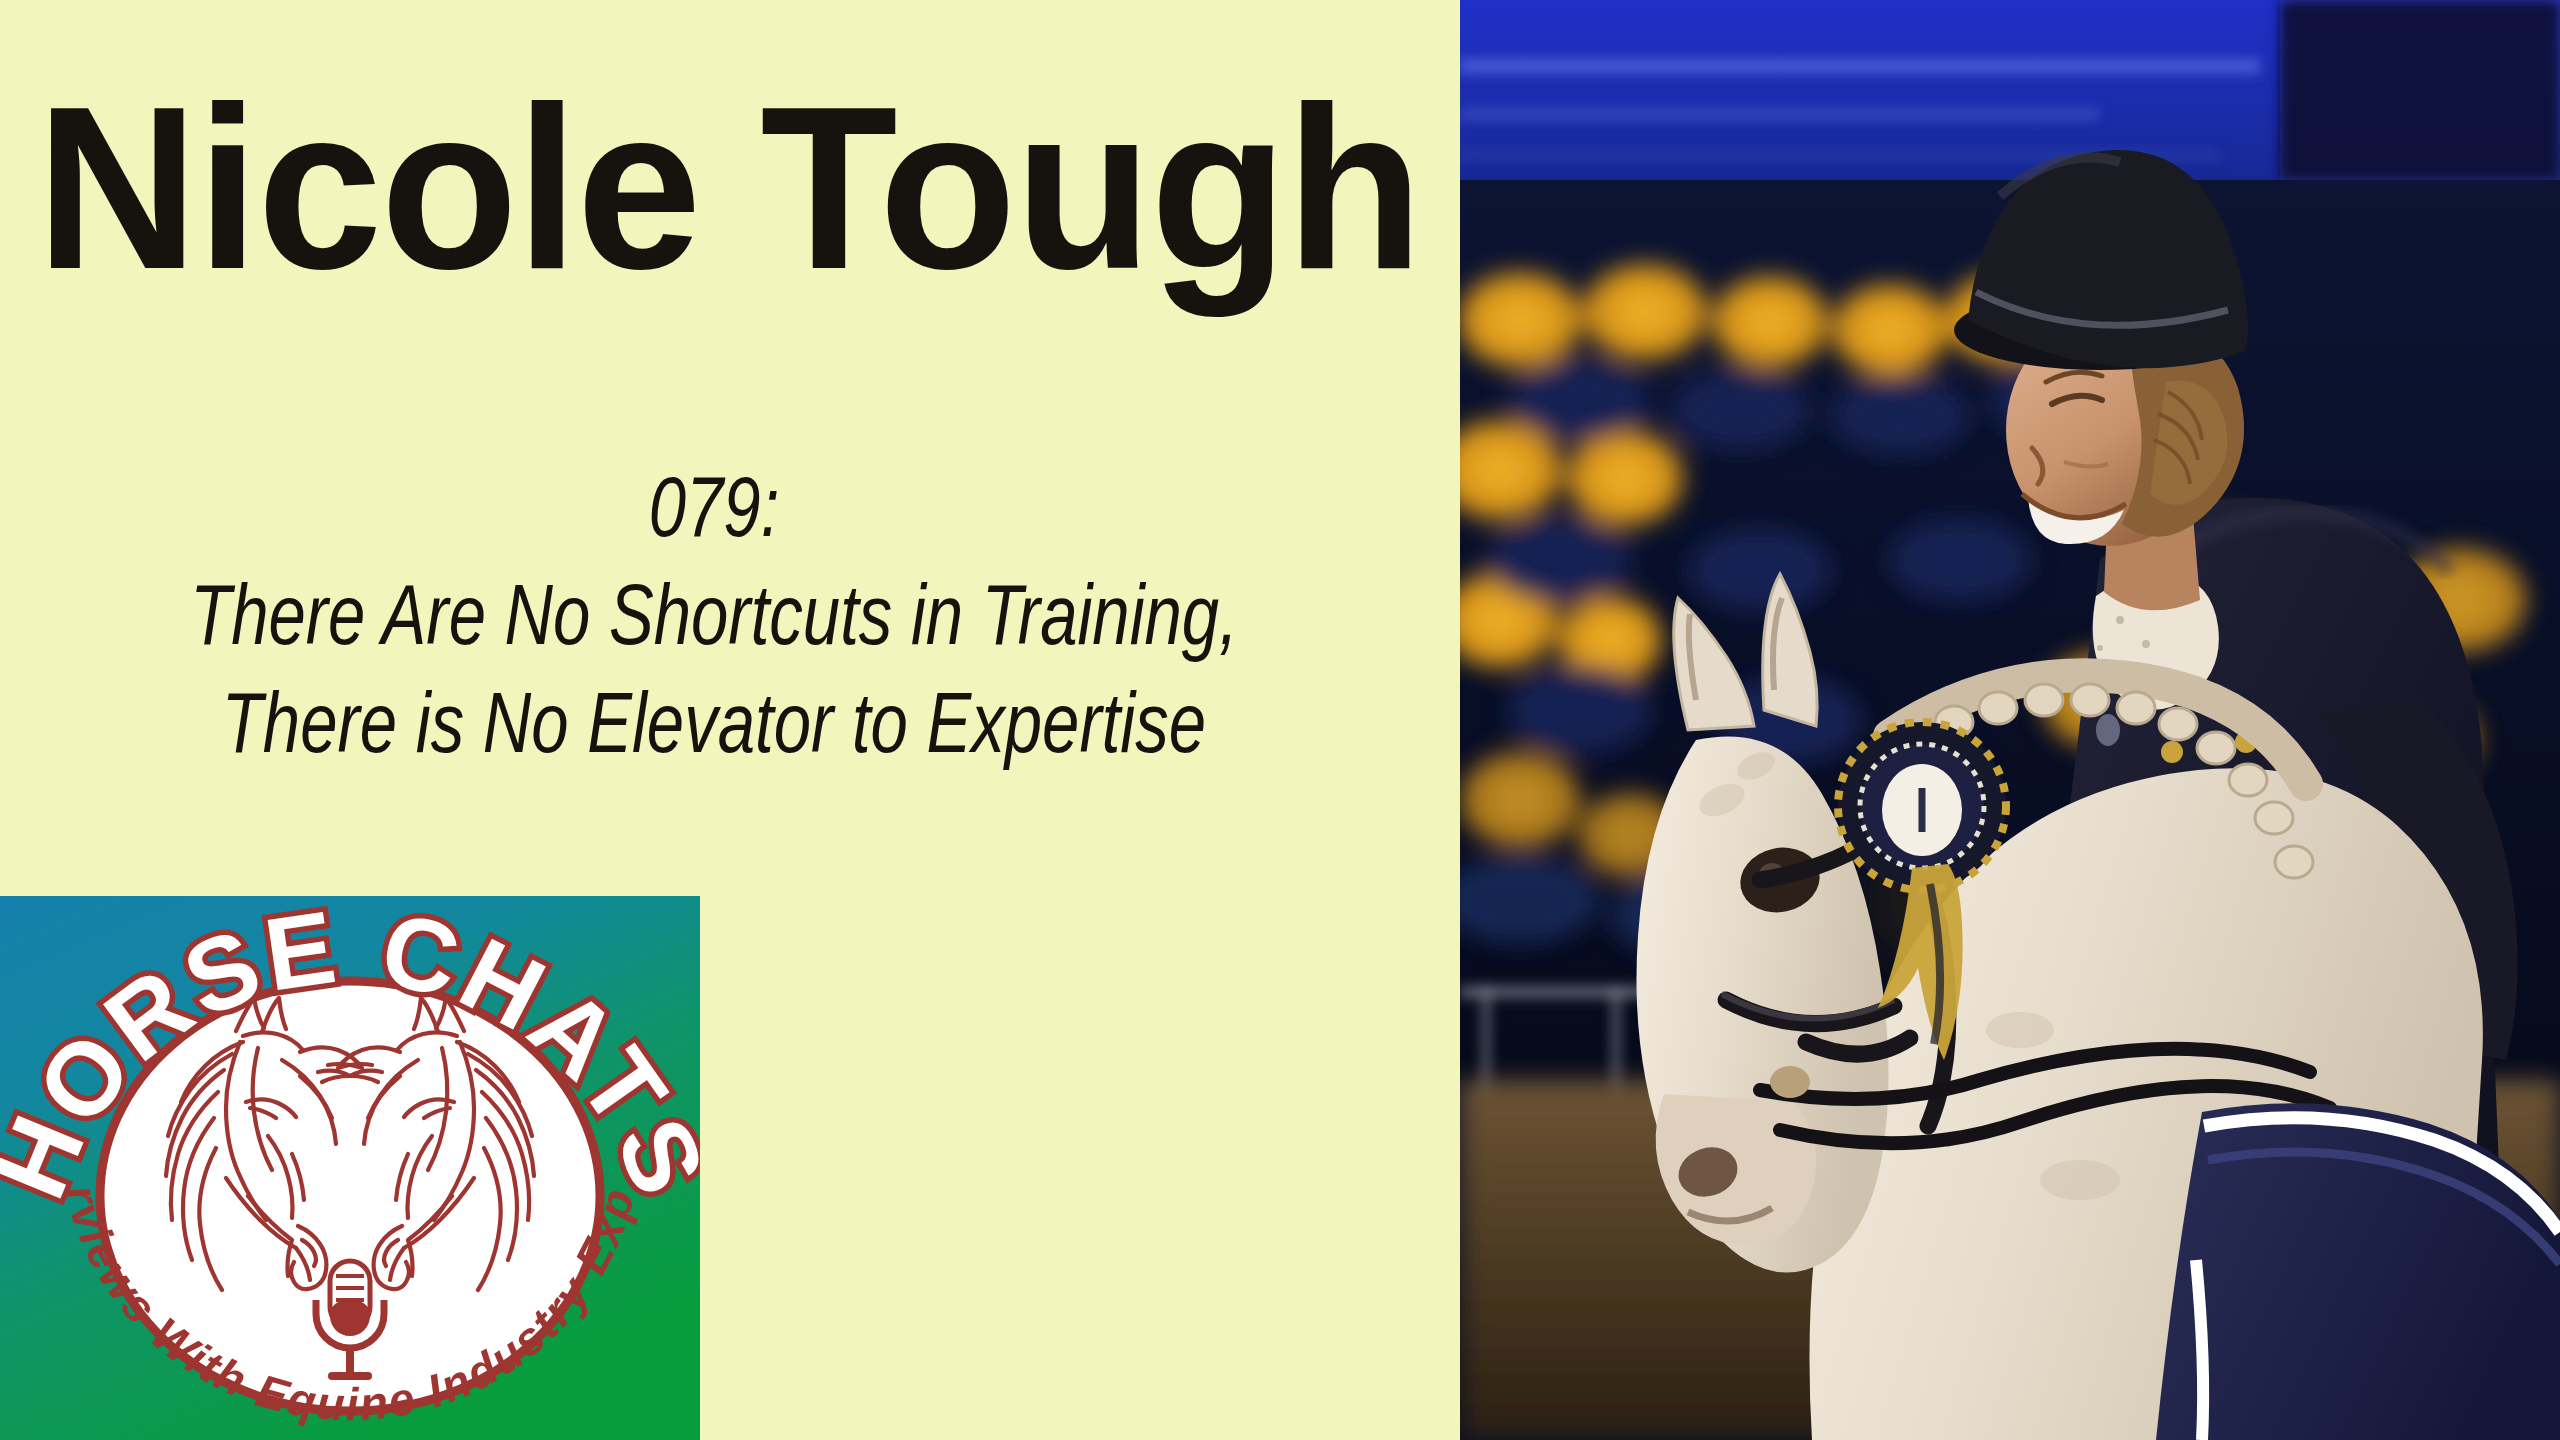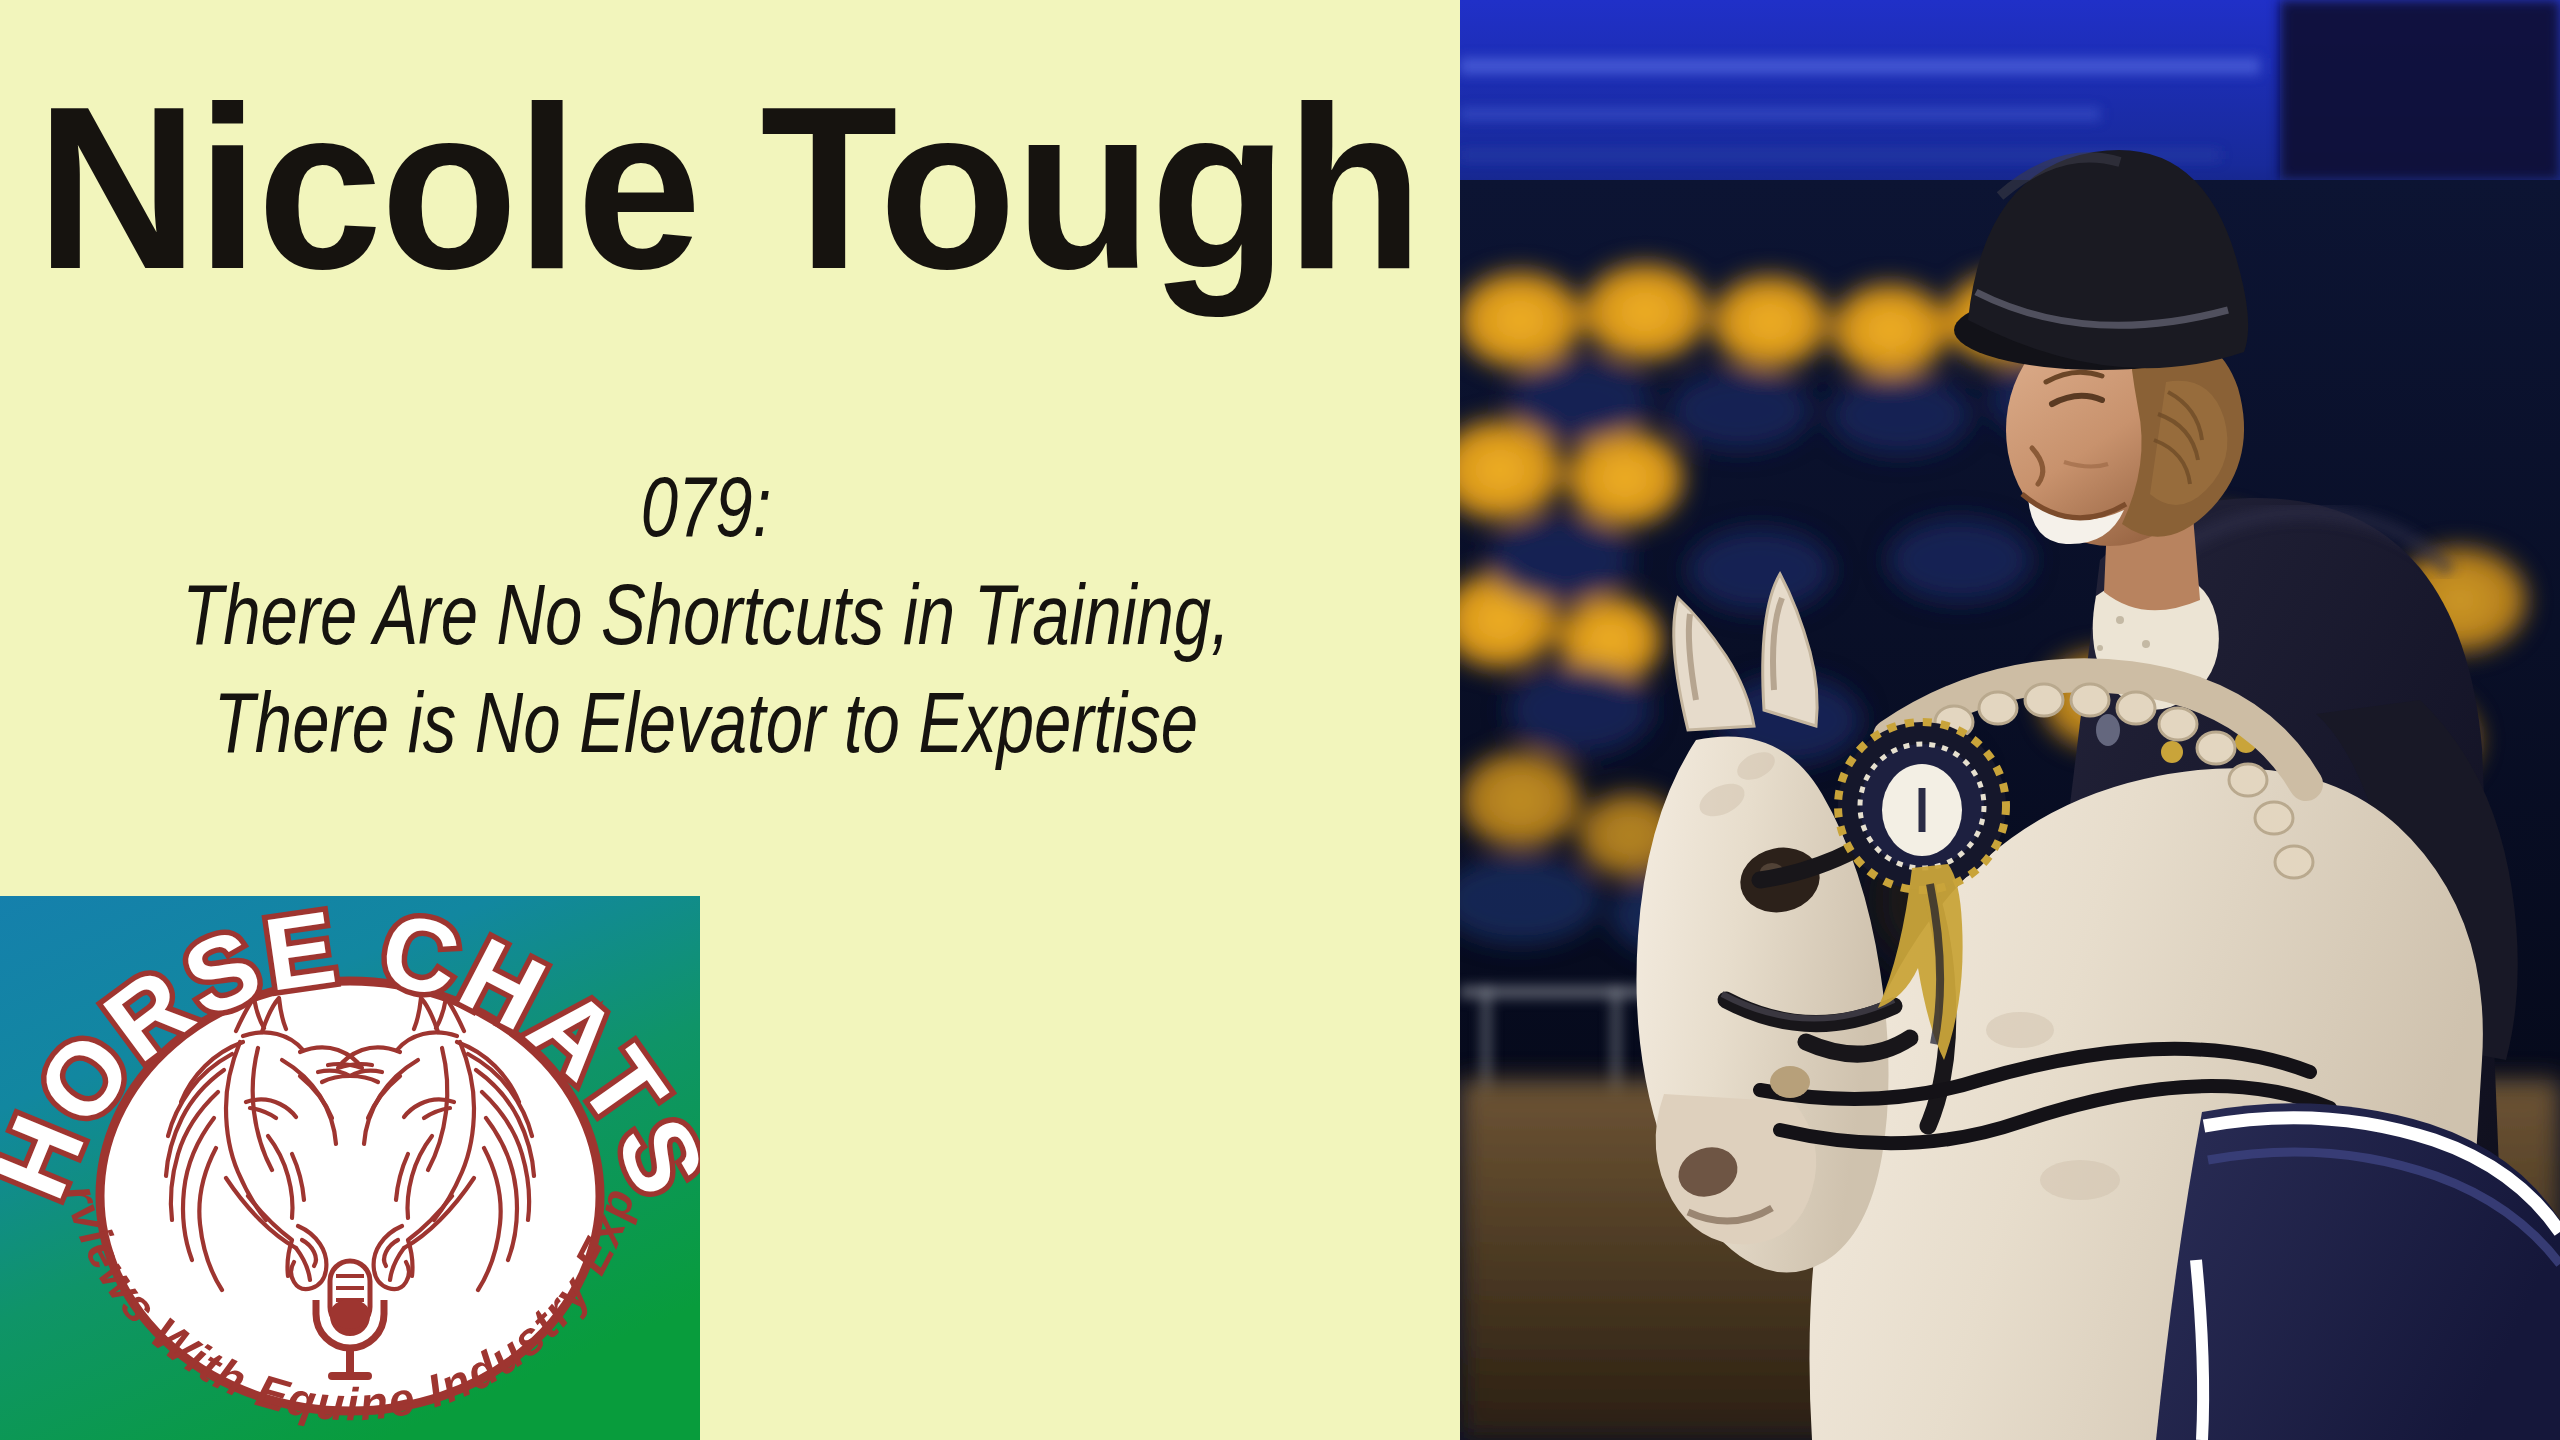--- a/index.html
+++ b/index.html
@@ -41,21 +41,21 @@
     line-height: 1.0;
     letter-spacing: -2px;
     color: #16130f;
     white-space: nowrap;
     transform: scaleX(0.97);
     transform-origin: left top;
   }
 
   .episode-block {
     position: absolute;
-    left: 0;
+    left: 8px;
     top: 452px;
     width: 1412px;
     text-align: center;
     color: #16130f;
     font-family: "Liberation Sans", sans-serif;
     font-style: italic;
     font-weight: normal;
     font-size: 86px;
     line-height: 108px;
   }

